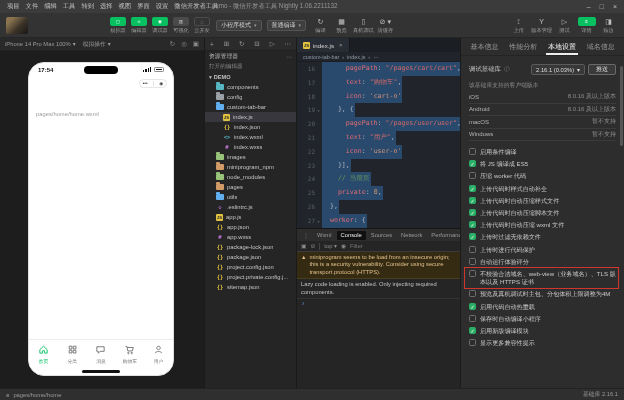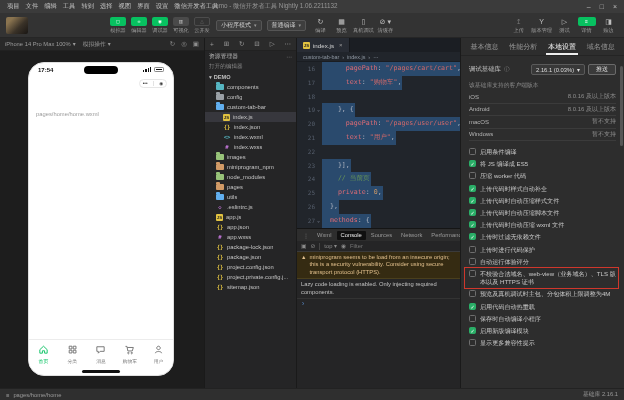--- a/index.html
+++ b/index.html
@@ -427,39 +427,41 @@
           <span class="ltext"><span class="tk-pl">      </span><span class="tk-k">pagePath</span><span class="tk-pu">: </span><span class="tk-s">"/pages/cart/cart"</span><span class="tk-pu">,</span></span>
         </div>
         <div class="cline">
           <span class="lnum">17</span>
           <span class="foldarr"></span>
           <span class="ltext"><span class="tk-pl">      </span><span class="tk-k">text</span><span class="tk-pu">: </span><span class="tk-s">"购物车"</span><span class="tk-pu">,</span></span>
         </div>
         <div class="cline">
           <span class="lnum">18</span>
           <span class="foldarr"></span>
+          <span class="ltext"><span class="tk-pl">      </span><span class="tk-k">icon</span><span class="tk-pu">: </span><span class="tk-s2">'cart-o'</span></span>
         </div>
         <div class="cline">
           <span class="lnum">19</span>
           <span class="foldarr">⌄</span>
           <span class="ltext"><span class="tk-pu">    }, {</span></span>
         </div>
         <div class="cline">
           <span class="lnum">20</span>
           <span class="foldarr"></span>
           <span class="ltext"><span class="tk-pl">      </span><span class="tk-k">pagePath</span><span class="tk-pu">: </span><span class="tk-s">"/pages/user/user"</span><span class="tk-pu">,</span></span>
         </div>
         <div class="cline">
           <span class="lnum">21</span>
           <span class="foldarr"></span>
           <span class="ltext"><span class="tk-pl">      </span><span class="tk-k">text</span><span class="tk-pu">: </span><span class="tk-s">"用户"</span><span class="tk-pu">,</span></span>
         </div>
         <div class="cline">
           <span class="lnum">22</span>
           <span class="foldarr"></span>
+          <span class="ltext"><span class="tk-pl">      </span><span class="tk-k">icon</span><span class="tk-pu">: </span><span class="tk-s2">'user-o'</span></span>
         </div>
         <div class="cline">
           <span class="lnum">23</span>
           <span class="foldarr"></span>
           <span class="ltext"><span class="tk-pu">    }],</span></span>
         </div>
         <div class="cline">
           <span class="lnum">24</span>
           <span class="foldarr"></span>
           <span class="ltext"><span class="tk-c">    // 当前页</span></span>
@@ -470,21 +472,21 @@
           <span class="ltext"><span class="tk-pl">    </span><span class="tk-k">private</span><span class="tk-pu">: </span><span class="tk-n">0</span><span class="tk-pu">,</span></span>
         </div>
         <div class="cline">
           <span class="lnum">26</span>
           <span class="foldarr"></span>
           <span class="ltext"><span class="tk-pu">  },</span></span>
         </div>
         <div class="cline">
           <span class="lnum">27</span>
           <span class="foldarr">⌄</span>
-          <span class="ltext"><span class="tk-pl">  </span><span class="tk-k">methods</span><span class="tk-pu">: {</span></span>
+          <span class="ltext"><span class="tk-pl">  </span><span class="tk-k">worker</span><span class="tk-pu">: {</span></span>
         </div>
       </div>
     <div class="console">
       <div class="ctabs" id="console-tabs">
           <span class="cwrench">⋮</span>
           <span class="ctab">Wxml</span>
           <span class="ctab act">Console</span>
           <span class="ctab">Sources</span>
           <span class="ctab">Network</span>
           <span class="ctab">Performance</span>

